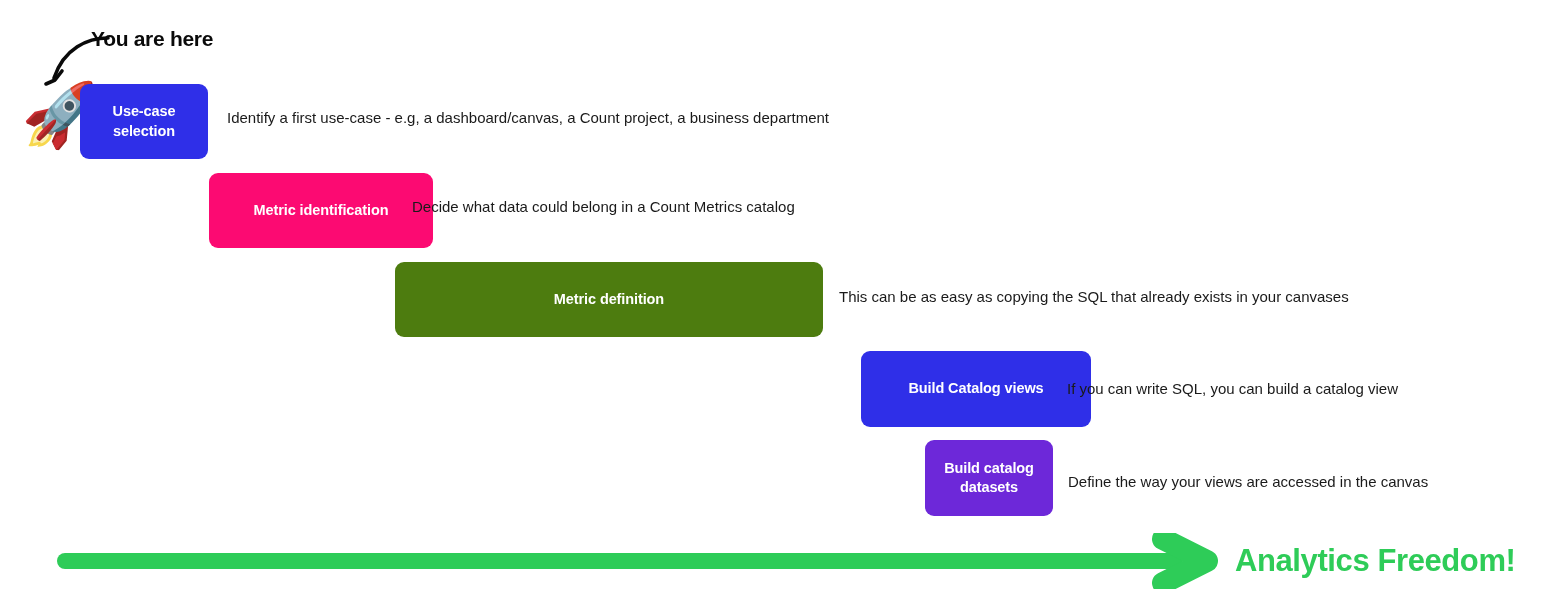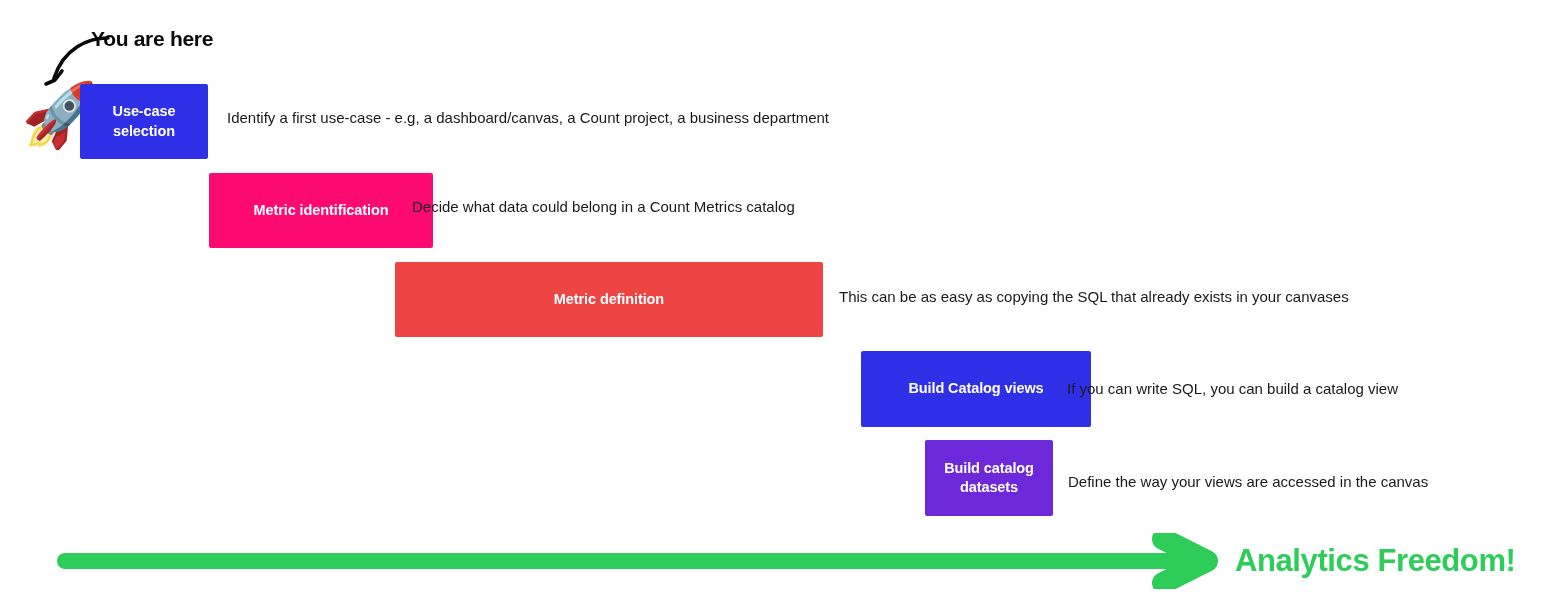--- a/index.html
+++ b/index.html
@@ -45,21 +45,21 @@
     height: 76px;
     font-size: 62px;
     line-height: 76px;
     text-align: center;
     transform: rotate(-2deg);
   }
 
   
   .step-box {
     position: absolute;
-    border-radius: 2px;
+    border-radius: 9px;
     color: #ffffff;
     font-weight: bold;
     font-size: 14.5px;
     line-height: 1.33;
     text-align: center;
     display: flex;
     align-items: center;
     justify-content: center;
     padding: 4px 8px;
     white-space: pre-line;
@@ -107,21 +107,21 @@
   </svg>
 
   <div class="rocket">🚀</div>
 
   <div id="steps-layer">
       <div class="step-box" style="left: 80px; top: 84px; width: 128px; height: 75px; background: rgb(47, 47, 232);">Use-case
 selection</div>
       <div class="step-desc" style="left: 227px; top: 108px;">Identify a first use-case - e.g, a dashboard/canvas, a Count project, a business department</div>
       <div class="step-box" style="left: 209px; top: 173px; width: 224px; height: 75px; background: rgb(252, 10, 114);">Metric identification</div>
       <div class="step-desc" style="left: 412px; top: 197px;">Decide what data could belong in a Count Metrics catalog</div>
-      <div class="step-box" style="left: 395px; top: 262px; width: 428px; height: 75px; background: #ef4444;">Metric definition</div>
+      <div class="step-box" style="left: 395px; top: 262px; width: 428px; height: 75px; background: #4d7c0f;">Metric definition</div>
       <div class="step-desc" style="left: 839px; top: 287px;">This can be as easy as copying the SQL that already exists in your canvases</div>
       <div class="step-box" style="left: 861px; top: 351px; width: 230px; height: 76px; background: rgb(47, 47, 232);">Build Catalog views</div>
       <div class="step-desc" style="left: 1067px; top: 379px;">If you can write SQL, you can build a catalog view</div>
       <div class="step-box" style="left: 925px; top: 440px; width: 128px; height: 76px; background: #6d28d9;">Build catalog
 datasets</div>
       <div class="step-desc" style="left: 1068px; top: 472px;">Define the way your views are accessed in the canvas</div>
     </div>
 
   <svg class="bottom-arrow" viewBox="0 0 1165 56">
     <line id="arrow-shaft" x1="10" y1="28" x2="1120" y2="28" stroke="#2ecc58" stroke-width="16" stroke-linecap="round"></line>

